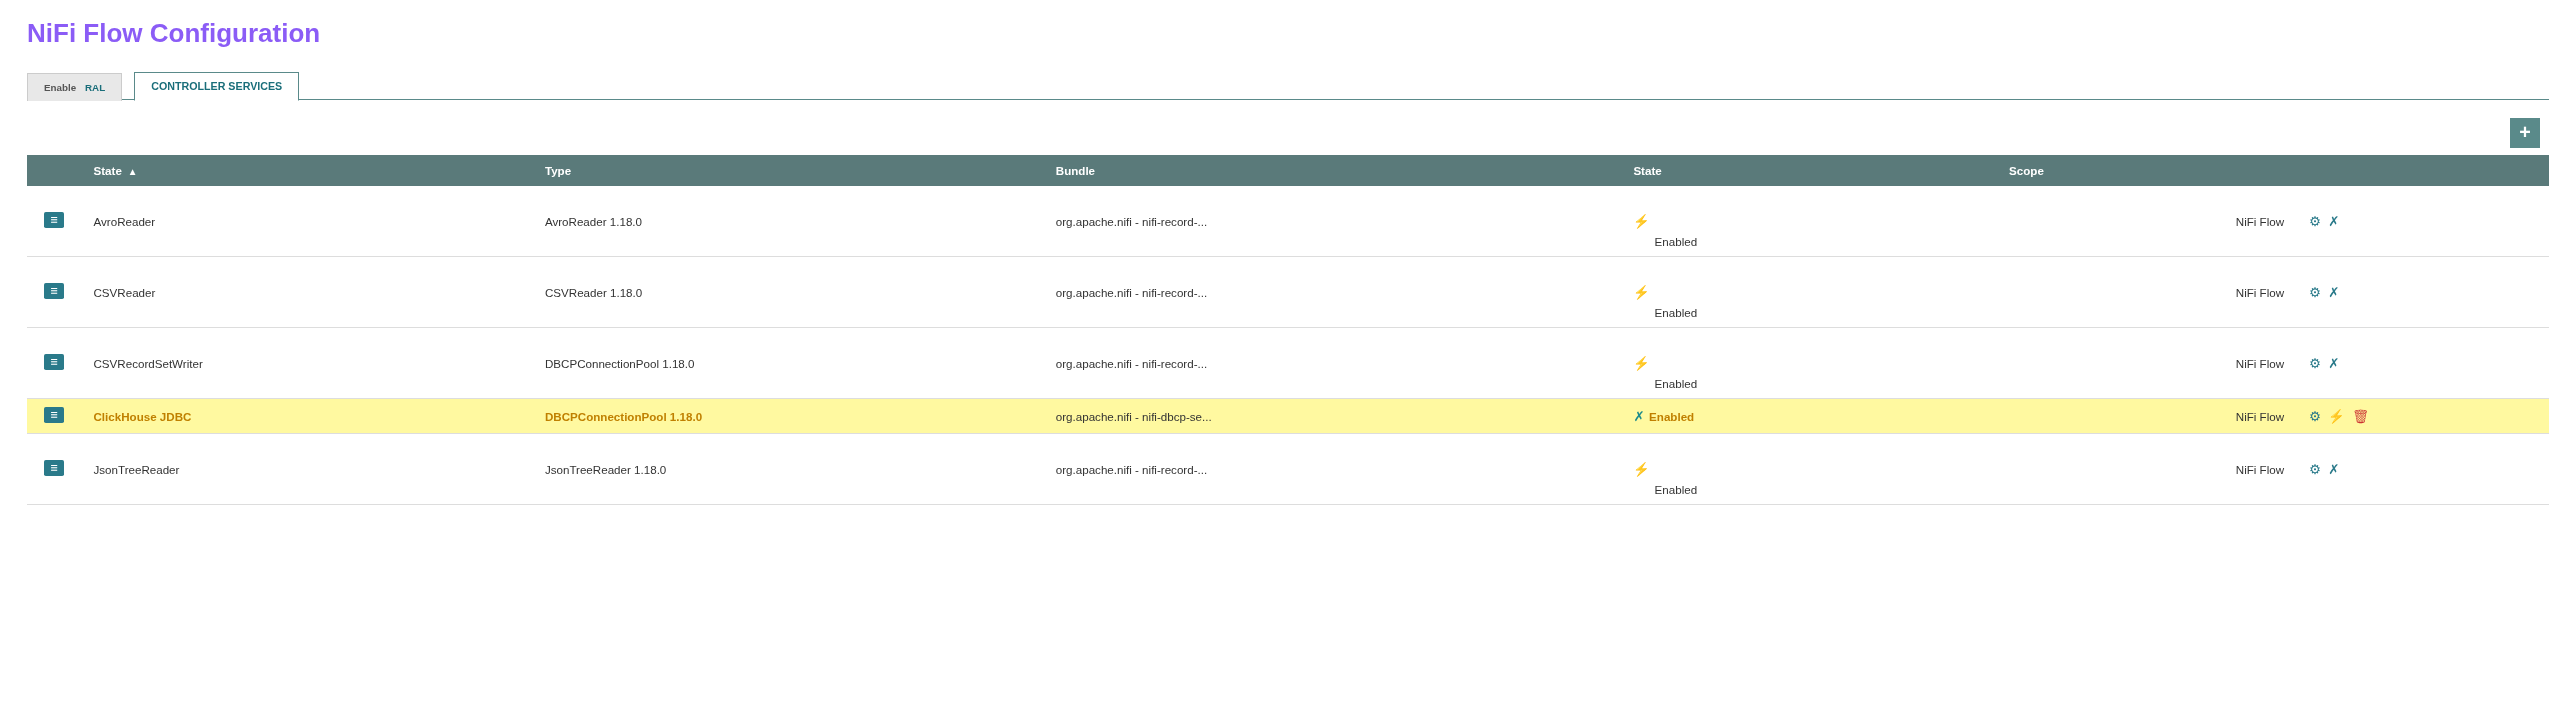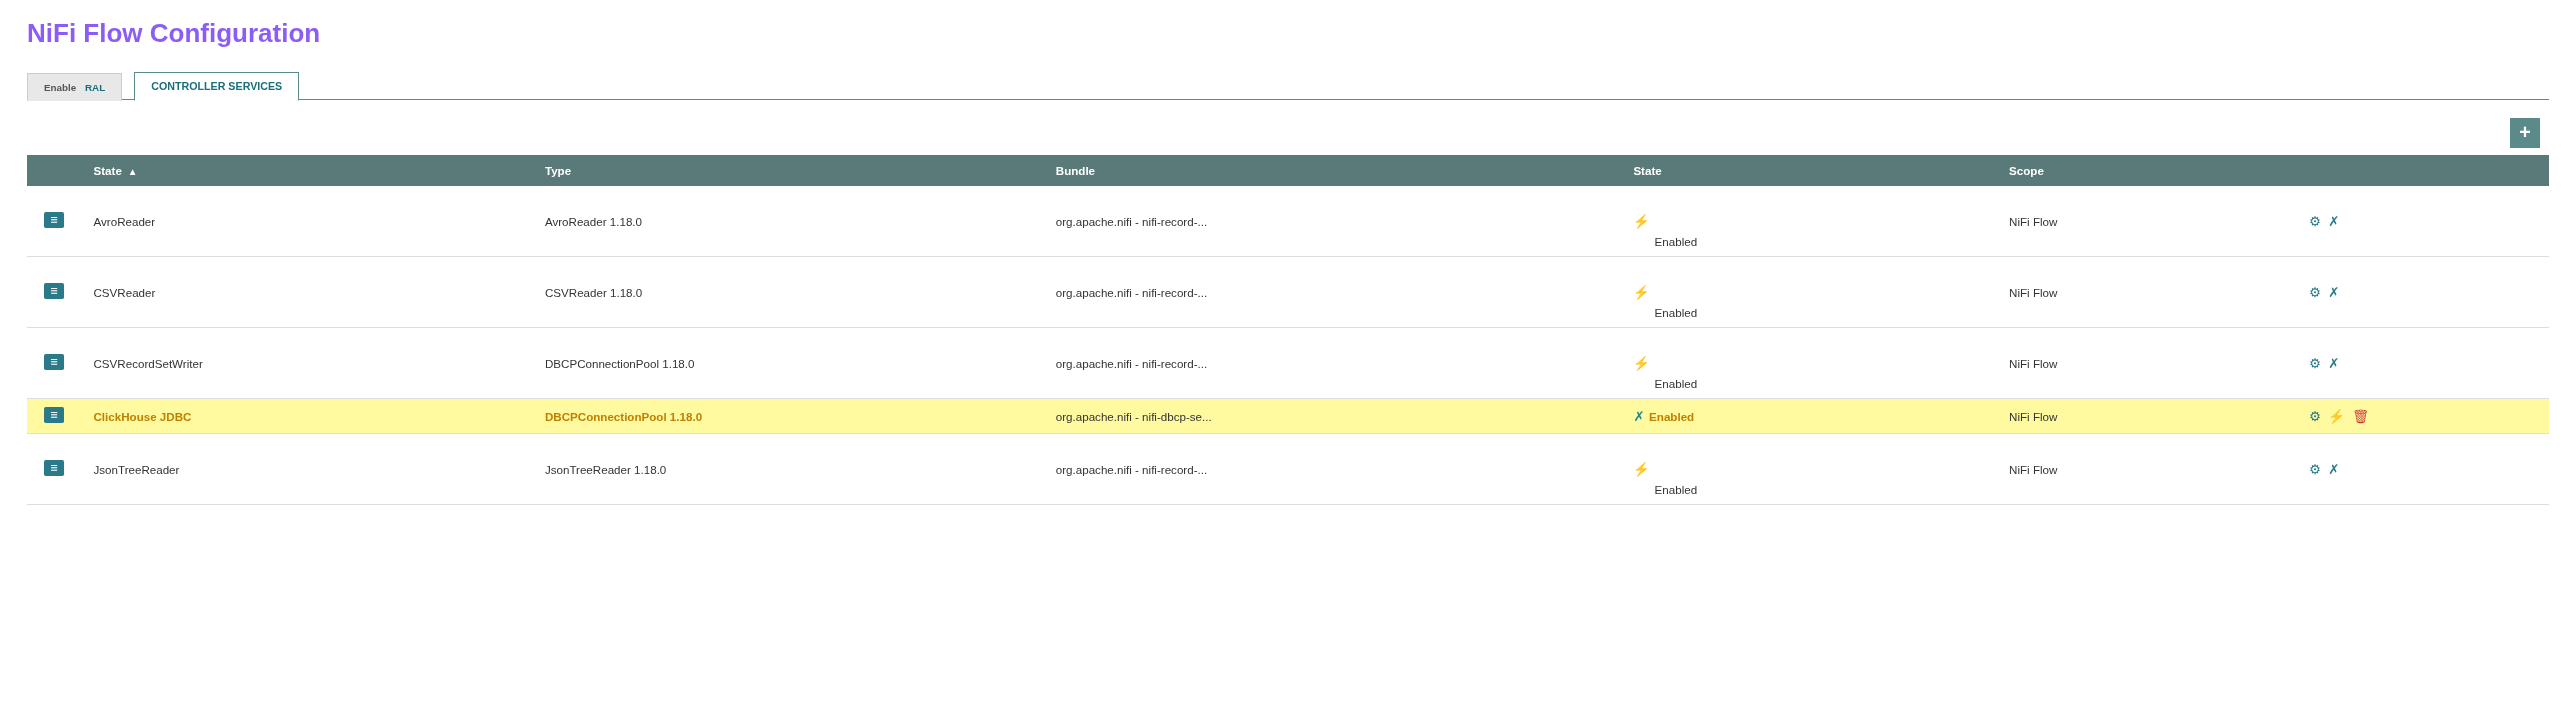--- a/index.html
+++ b/index.html
@@ -162,21 +162,21 @@
       color: #cc3333;
     }
     .sort-arrow {
       font-size: 9.8px;
       margin-left: 2.7px;
     }
     .name-col { min-width: 161px; }
     .type-col { min-width: 179px; }
     .bundle-col { min-width: 206px; }
     .state-col { min-width: 134px; }
-    .scope-col { min-width: 107px; }
+    .scope-col { min-width: 107px; text-align: right; }
     .actions-col { min-width: 90px; }
   </style>
 </head>
 <body>
 
 <div class="page-container">
 
   <div class="page-title">NiFi Flow Configuration</div>
 
   <div class="tabs-row">

